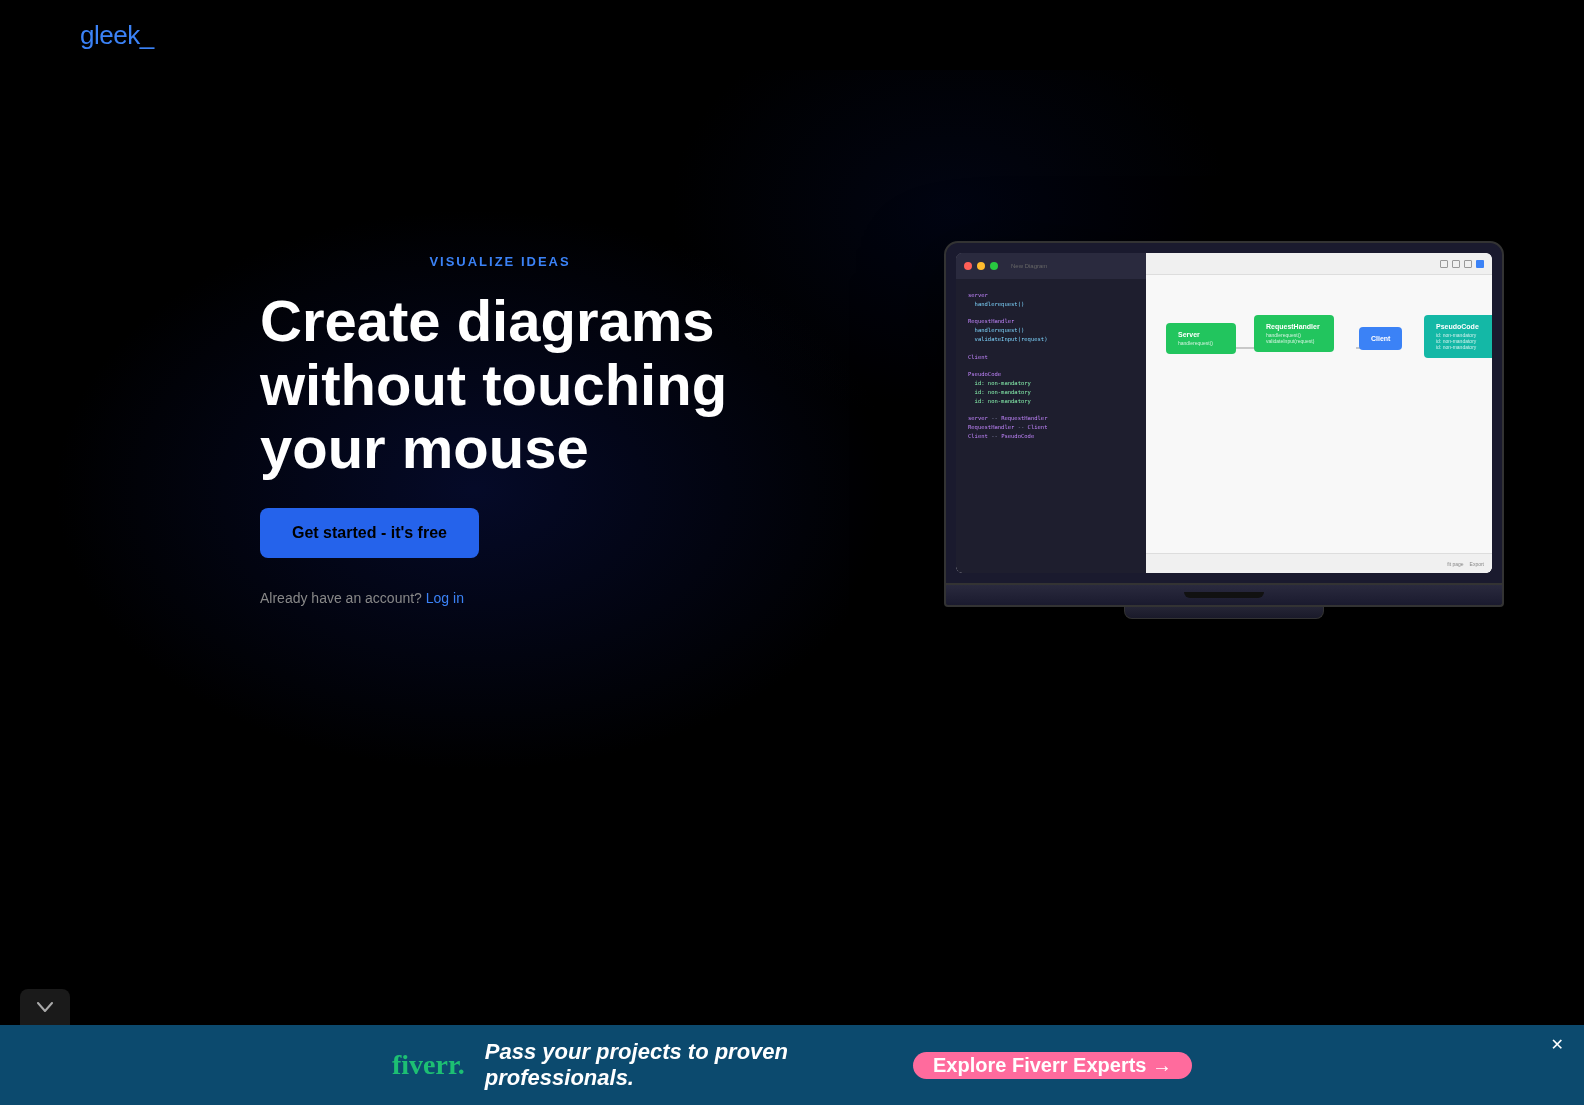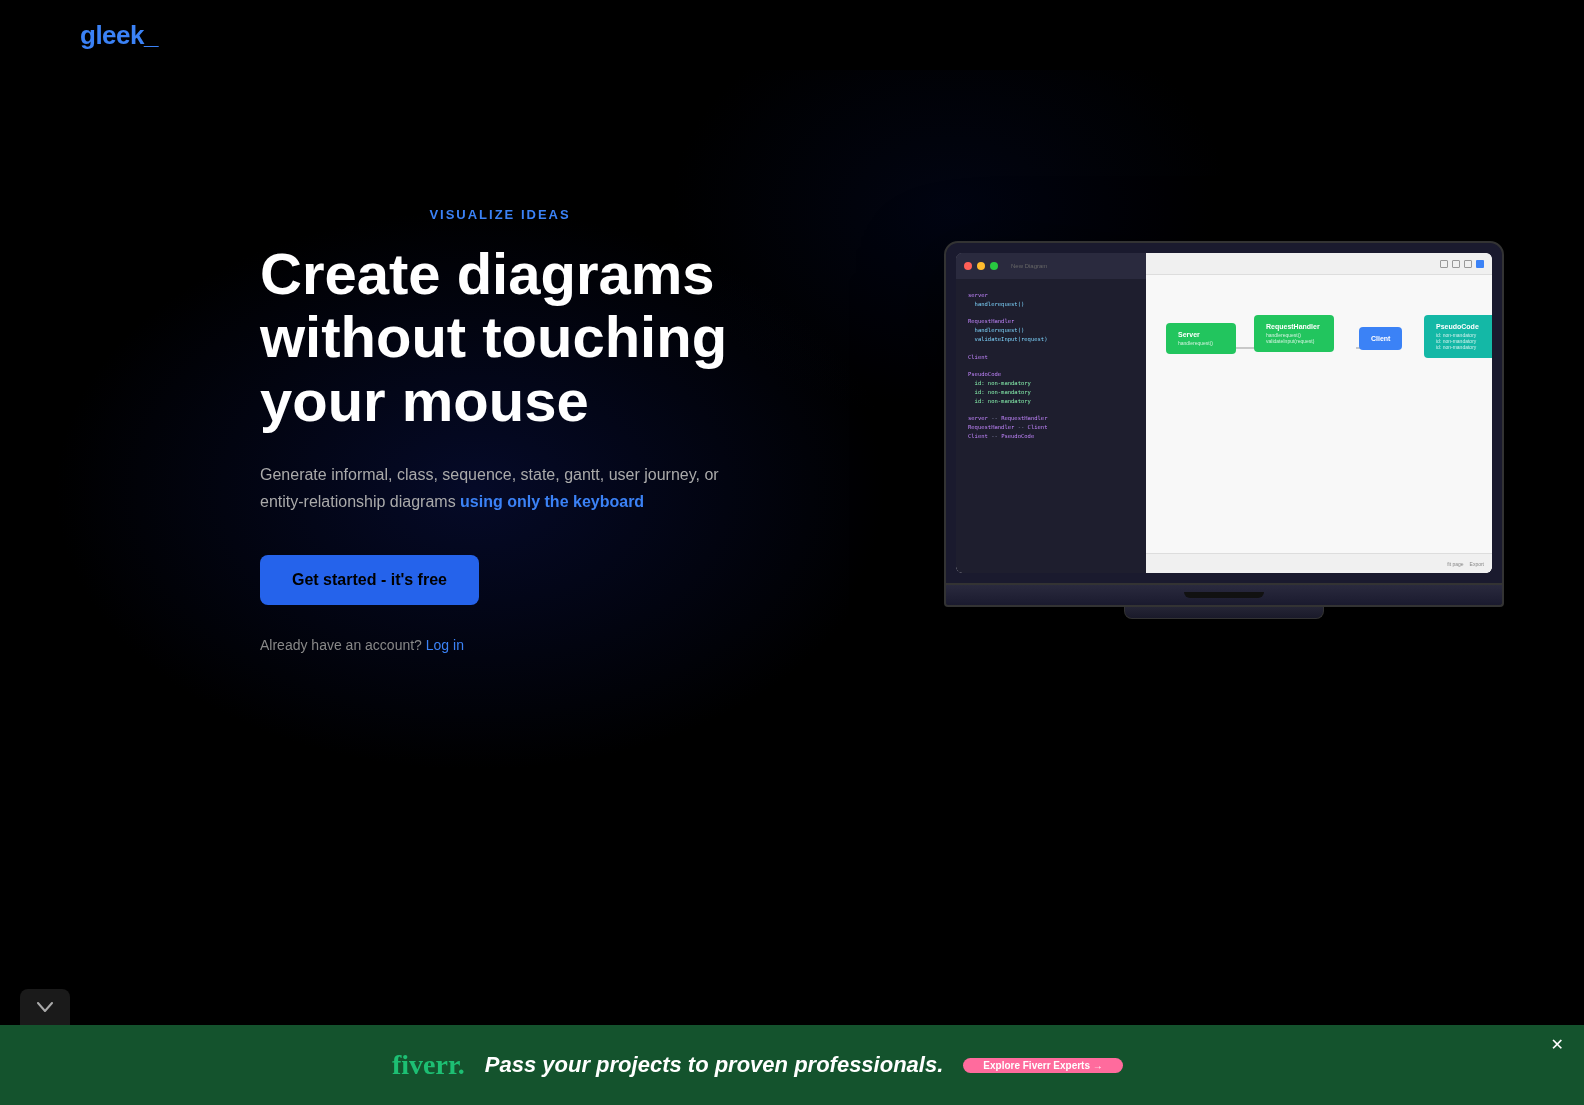--- a/index.html
+++ b/index.html
@@ -17,21 +17,21 @@
       display: flex;
       align-items: center;
       justify-content: space-between;
       padding: 0 80px;
       height: 70px;
       position: relative;
       z-index: 10;
     }
     .logo {
       font-size: 26px;
-      font-weight: 700;
+      font-weight: 400;
       color: #fff;
       letter-spacing: -0.5px;
     }
     .logo span { color: #3b82f6; }
     .nav-links {
       display: flex;
       align-items: center;
       gap: 40px;
     }
     .nav-link {
@@ -242,21 +242,21 @@
       border-top: none;
     }
 
     
     .ad-banner {
       position: fixed;
       bottom: 0;
       left: 0;
       right: 0;
       height: 80px;
-      background: #14532d;
+      background: #0c4a6e;
       display: flex;
       align-items: center;
       z-index: 50;
       overflow: hidden;
     }
 
     .ad-inner {
       width: 800px;
       margin: 0 auto;
       display: flex;
@@ -276,21 +276,21 @@
       font-style: italic;
       font-weight: 600;
       color: #fff;
     }
 
     .btn-fiverr {
       background: #ff6b9d;
       color: #fff;
       padding: 2px 20px;
       border-radius: 16px;
-      font-size: 10px;
+      font-size: 20px;
       font-weight: 600;
       border: none;
       cursor: pointer;
       white-space: nowrap;
     }
 
     .ad-close {
       position: absolute;
       right: 20px;
       top: 10px;
@@ -322,23 +322,20 @@
 <nav>
   <div class="logo">
     <span style="color:#3b82f6">g</span><span>leek_</span>
   </div>
 </nav>
 
 <section class="hero">
   <div class="hero-left">
     <div class="eyebrow">VISUALIZE IDEAS</div>
     <h1 class="hero-title">Create diagrams without touching your mouse</h1>
-    <p class="hero-desc">
-      <span>Generate informal, class, sequence, state, gantt, user journey, or entity-relationship diagrams </span><strong>using only the keyboard</strong>
-    </p>
     <button class="btn-cta">Get started - it's free</button>
     <div class="login-prompt">
       <span>Already have an account?</span>
       <a class="login-link">Log in</a>
     </div>
   </div>
 
   <div class="hero-right">
     <div class="laptop">
       <div class="laptop-body">

